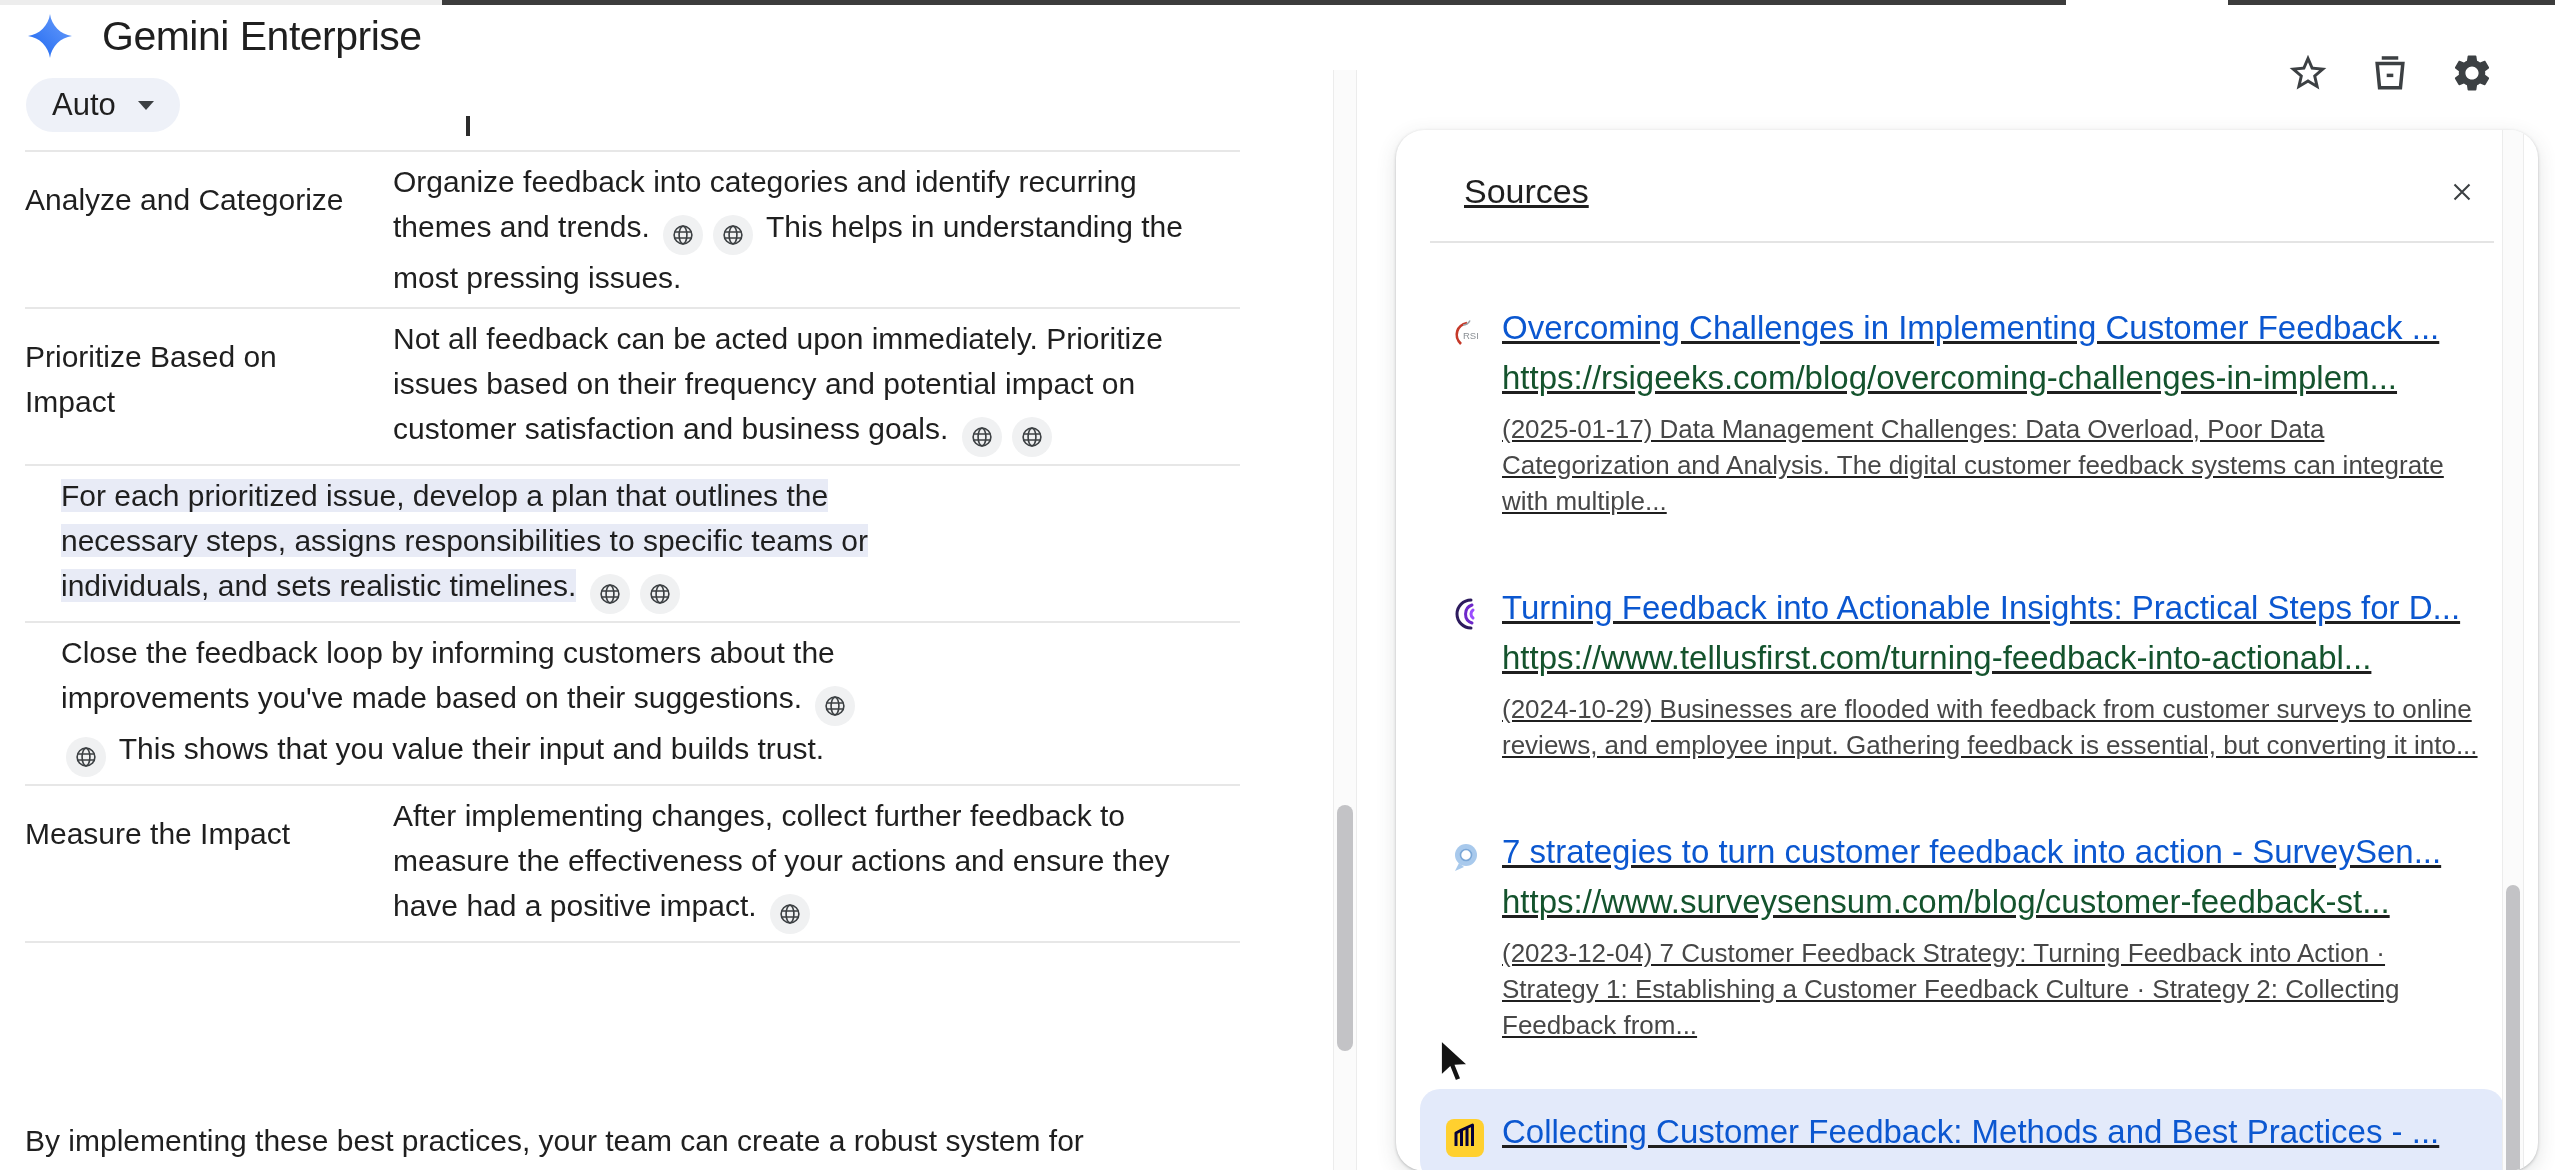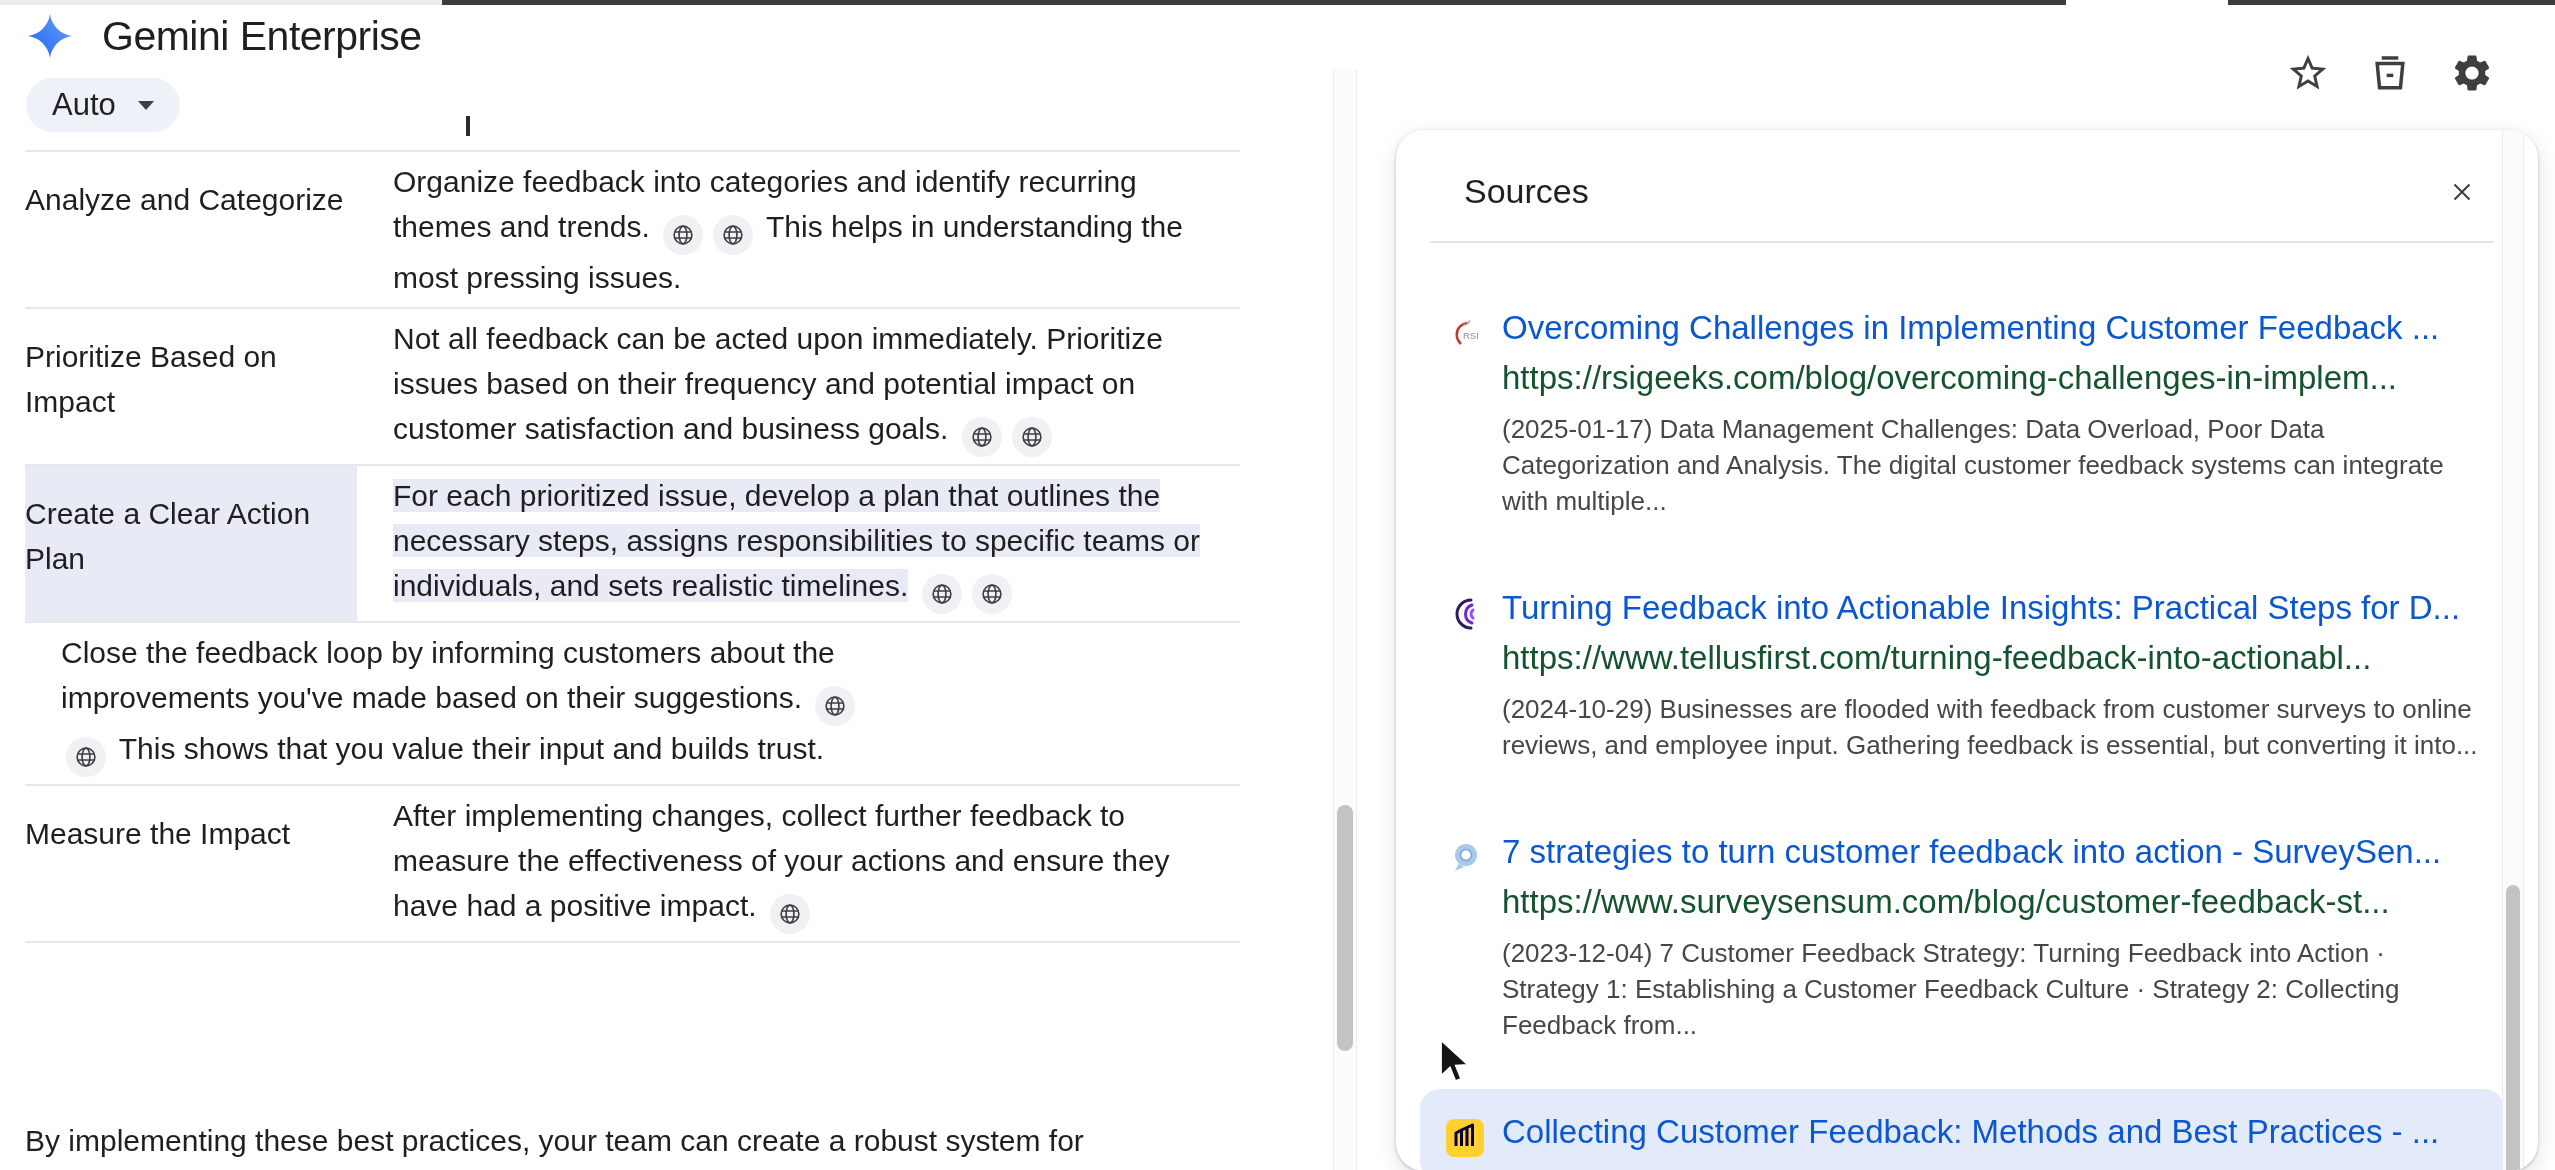--- a/index.html
+++ b/index.html
@@ -42,21 +42,21 @@
   .closing-paragraph { position: absolute; left: 25px; top: 1118px; width: 1290px;
     font-size: 30px; line-height: 45px; color: #1f1f1f; }
 
   
   .scrollbar { position: absolute; background: #fbfbfb; border-left: 1px solid #ececec; border-right: 1px solid #ececec; }
   .scroll-thumb { position: absolute; background: #c3c3c6; border-radius: 8px; }
 
   
   .sources-card { position: absolute; left: 1396px; top: 130px; width: 1142px; height: 1041px;
     background: #fff; border-radius: 28px; overflow: hidden;
-    box-shadow: 0 1px 3px rgba(60,64,67,.30), 0 6px 20px rgba(60,64,67,.15); }
+    box-shadow: 0 1px 3px rgba(60,64,67,.30), 0 6px 20px rgba(60,64,67,.15); text-decoration: underline; }
   .sources-header { display: flex; align-items: center; justify-content: space-between;
     padding: 42px 58px 30px 68px; }
   .sources-title { font-size: 34px; color: #1f1f1f; }
   .close-btn { background: none; border: none; cursor: pointer; width: 36px; height: 36px;
     display: flex; align-items: center; justify-content: center; }
   .close-btn svg { width: 30px; height: 30px; }
   .sources-divider { height: 2px; background: #e4e4e4; margin: 0 44px 0 34px; }
   .sources-list { padding: 42px 60px 0 50px; }
   .entry { display: flex; gap: 18px; padding: 24px 26px; margin: 0 -26px 22px; border-radius: 20px; cursor: pointer; }
   .entry.selected { background: #e3eafa; }
@@ -158,21 +158,20 @@
           <span style="display: flex;">
   <svg viewBox="0 0 24 24" fill="none" stroke="#3c4043" stroke-width="1.5">
     <circle cx="12" cy="12" r="8.2"></circle>
     <ellipse cx="12" cy="12" rx="3.6" ry="8.2"></ellipse>
     <path d="M4.2 9.2h15.6M4.2 14.8h15.6"></path>
   </svg>
 </span>
         </span> </div>
     </div>
     <div class="trow selected">
-      <div class="tlabel">Create a Clear Action Plan</div>
       <div class="tvalue"><span class="seg-text">For each prioritized issue, develop a plan that outlines the necessary steps, assigns responsibilities to specific teams or individuals, and sets realistic timelines.</span> <span class="chip">
           <span style="display: flex;">
   <svg viewBox="0 0 24 24" fill="none" stroke="#3c4043" stroke-width="1.5">
     <circle cx="12" cy="12" r="8.2"></circle>
     <ellipse cx="12" cy="12" rx="3.6" ry="8.2"></ellipse>
     <path d="M4.2 9.2h15.6M4.2 14.8h15.6"></path>
   </svg>
 </span>
         </span><span class="chip">
           <span style="display: flex;">

